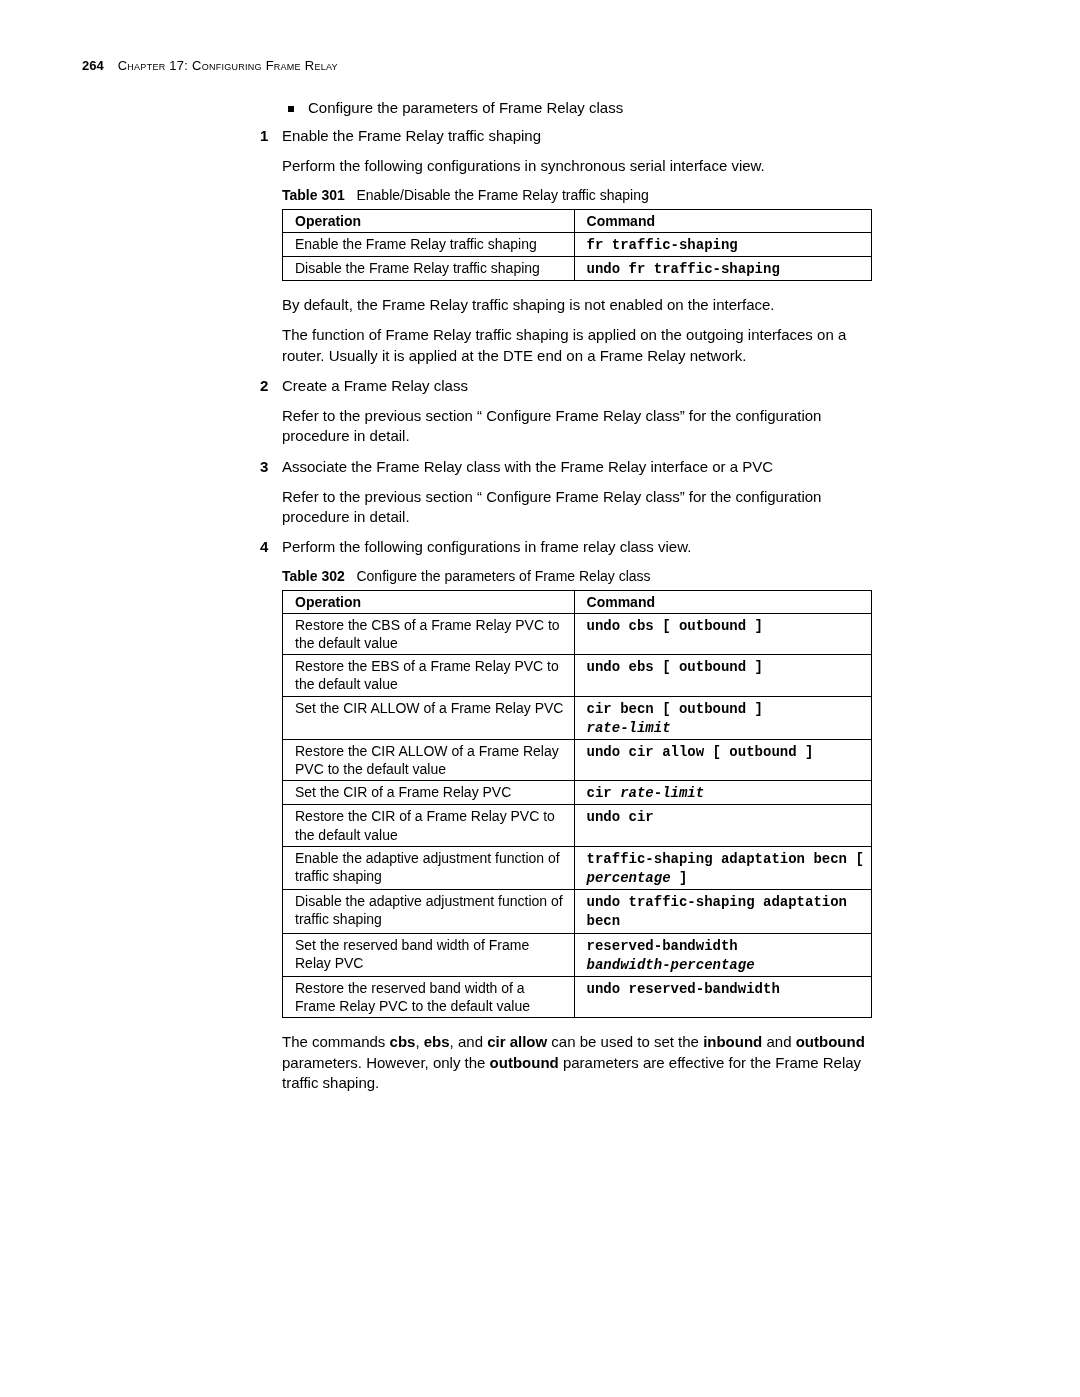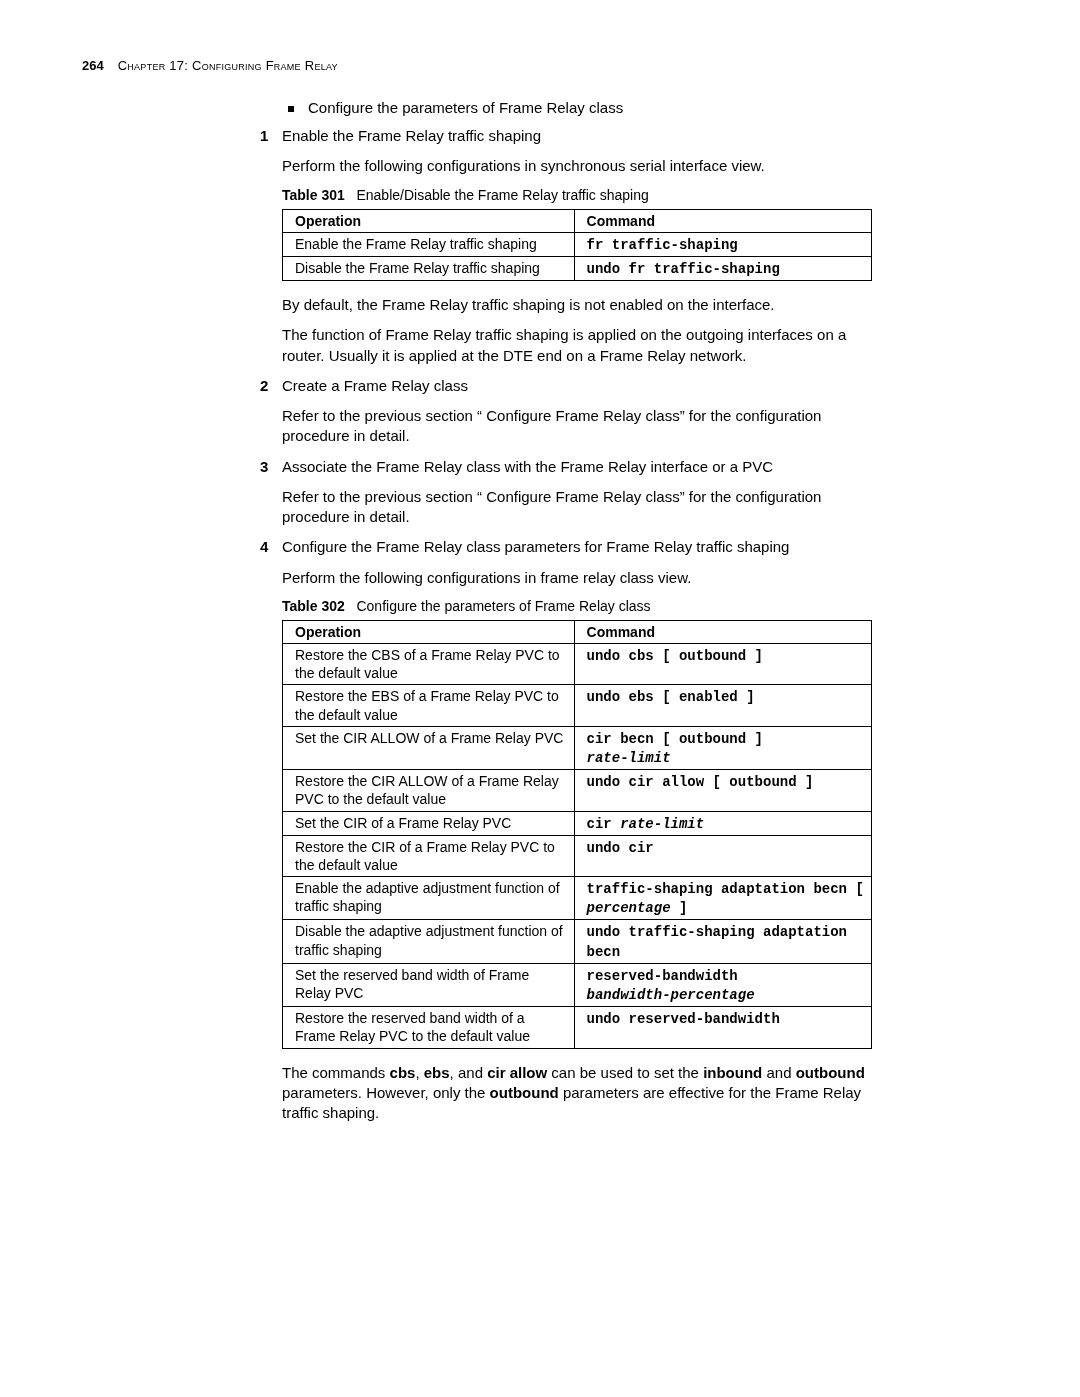--- a/index.html
+++ b/index.html
@@ -129,42 +129,41 @@
   <div class="para">Refer to the previous section “ Configure Frame Relay class” for the configuration procedure in detail.</div>
 
   <div class="num-line para">
     <span class="num">3</span>
     <span>Associate the Frame Relay class with the Frame Relay interface or a PVC</span>
   </div>
   <div class="para">Refer to the previous section “ Configure Frame Relay class” for the configuration procedure in detail.</div>
 
   <div class="num-line para">
     <span class="num">4</span>
-    <span>Configure the Frame Relay class parameters for Frame Relay traffic shaping</span>
   </div>
   <div class="para">Perform the following configurations in frame relay class view.</div>
 
   <div class="table-cap">
     <span class="tbold">Table 302</span>&nbsp;&nbsp;
     <span>Configure the parameters of Frame Relay class</span>
   </div>
 
   <table>
     <tbody>
         <tr>
       <th class="col-op">Operation</th>
       <th>Command</th>
     </tr>
     <tr>
       <td>Restore the CBS of a Frame Relay PVC to the default value</td>
       <td><span class="code">undo cbs [ outbound ]</span></td>
     </tr>
     <tr>
       <td>Restore the EBS of a Frame Relay PVC to the default value</td>
-      <td><span class="code">undo ebs [ enabled ]</span></td>
+      <td><span class="code">undo ebs [ outbound ]</span></td>
     </tr>
     <tr>
       <td>Set the CIR ALLOW of a Frame Relay PVC</td>
       <td><span class="code">cir becn [ outbound ] </span><br><span class="codei">rate-limit</span></td>
     </tr>
     <tr>
       <td>Restore the CIR ALLOW of a Frame Relay PVC to the default value</td>
       <td><span class="code">undo cir allow [ outbound ]</span></td>
     </tr>
     <tr>

